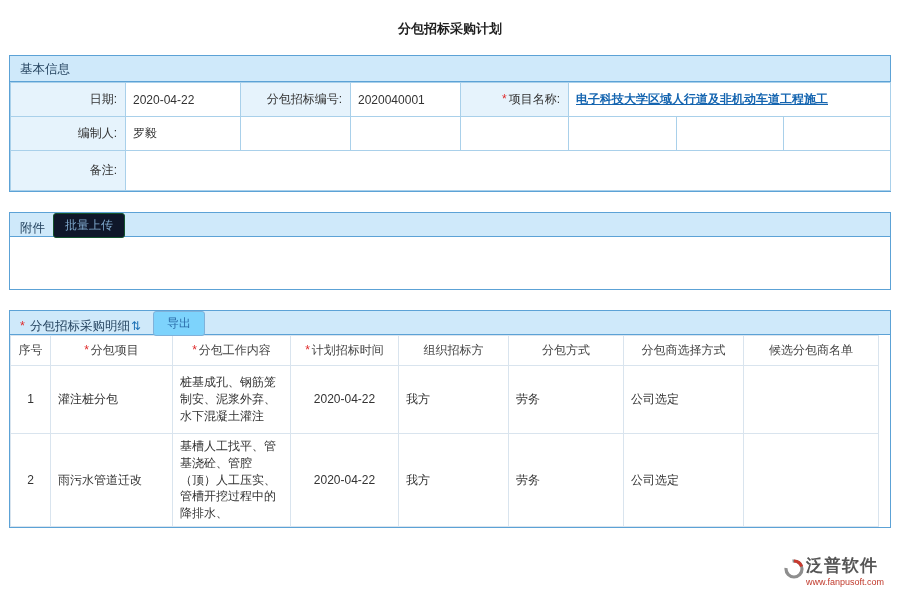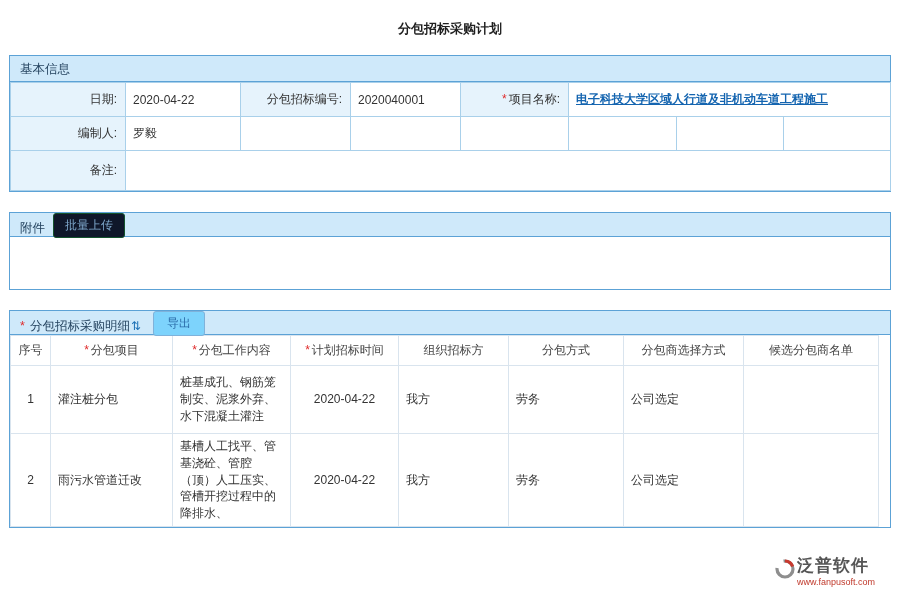--- a/index.html
+++ b/index.html
@@ -58,21 +58,21 @@
   .detail-table td {
     border:1px solid #d9e4ee; font-size:12px; color:#333;
     padding:4px 7px; vertical-align:middle; background:#fff;
     line-height:1.4;
   }
   .detail-table tr.r1 td { height:68px; }
   .detail-table tr.r2 td { height:86px; }
   .c-center { text-align:center; }
   
   .logo {
-    position:absolute; right:25px; bottom:12px;
+    position:absolute; right:16px; bottom:12px;
     display:flex; align-items:flex-start; 
   }
   .logo-texts { display:flex; flex-direction:column; line-height:1.1; }
   .logo-name { font-size:17px; font-weight:bold; color:#555; letter-spacing:1px; }
   .logo-url { font-size:9px; color:#c0392b; margin-top:2px; }
 </style>
 </head>
 <body>
 
 <div>

